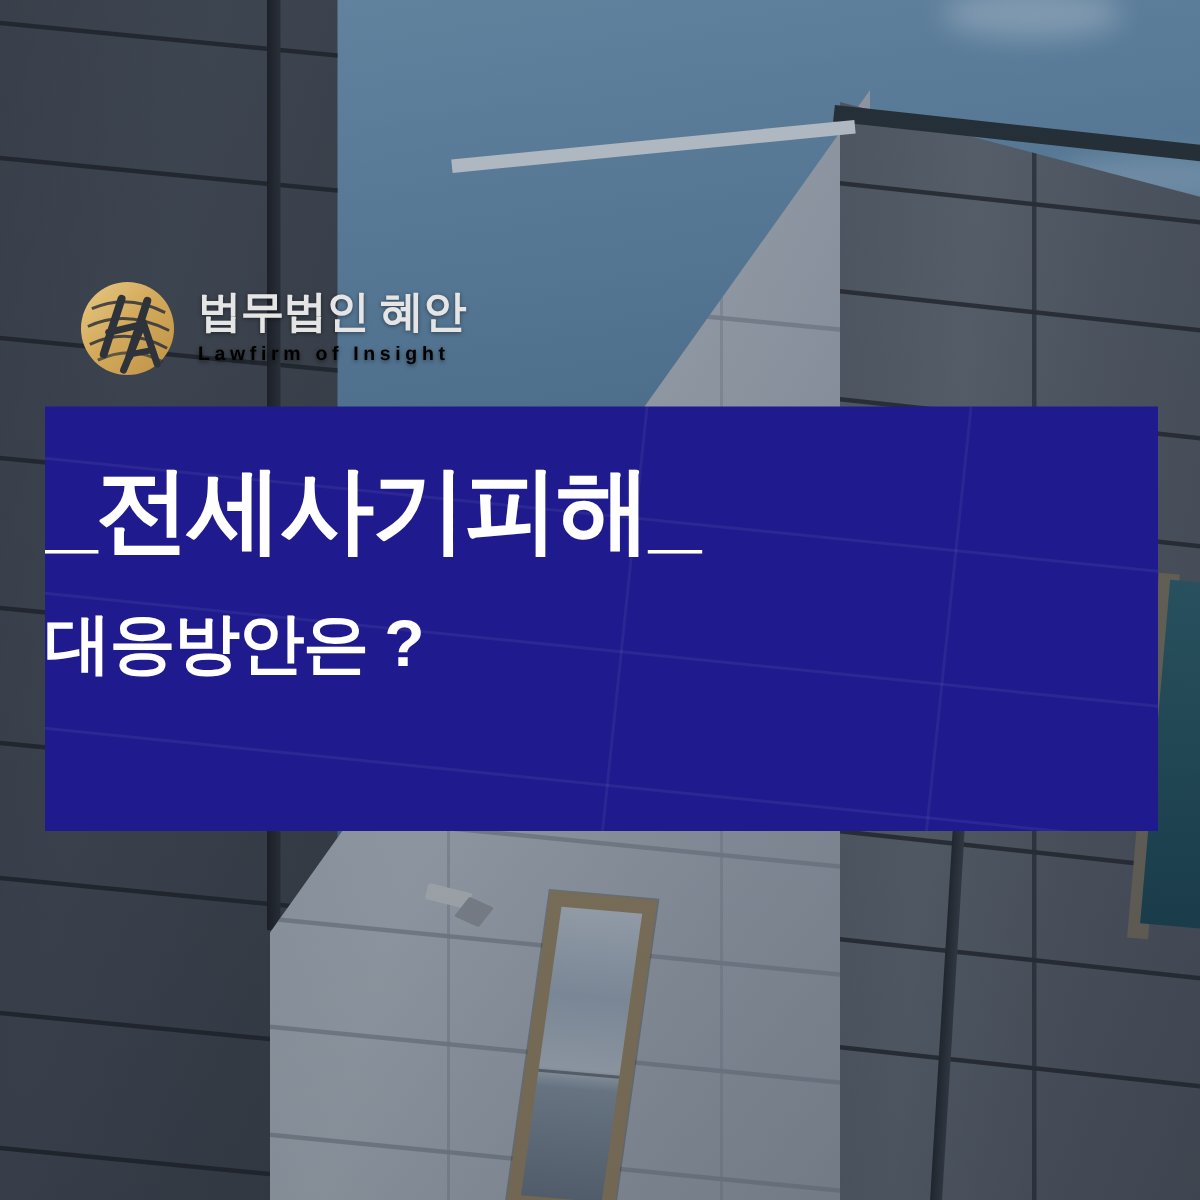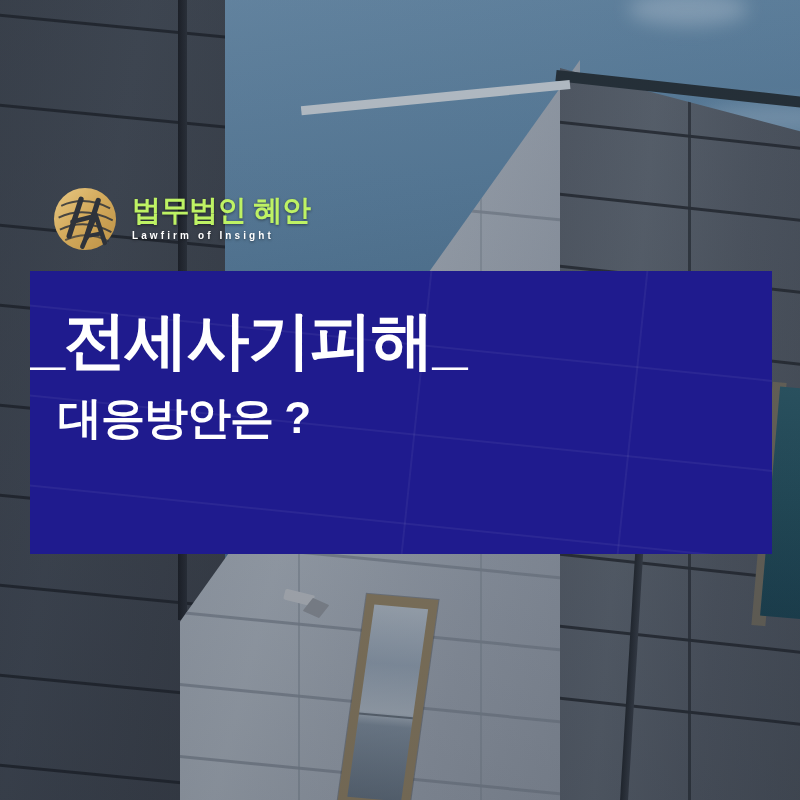--- a/index.html
+++ b/index.html
@@ -223,31 +223,31 @@
     height: 66px;
     flex: 0 0 auto;
   }
   .logo-text {
     display: flex;
     flex-direction: column;
     justify-content: center;
     padding-bottom: 2px;
   }
   .logo-name {
-    color: #bef264;
+    color: #e5e5e5;
     font-size: 29px;
     font-weight: 700;
     line-height: 1.08;
     letter-spacing: -0.5px;
     text-shadow: 0 1px 3px rgba(0,0,0,0.45);
     white-space: nowrap;
   }
   .logo-tagline {
-    color: #ffffff;
-    font-size: 10px;
+    color: #000000;
+    font-size: 13px;
     font-weight: 600;
     letter-spacing: 3.1px;
     margin-top: 4px;
     text-shadow: 0 1px 3px rgba(0,0,0,0.45);
     white-space: nowrap;
   }
 
   
   .banner {
     position: absolute;
@@ -305,21 +305,21 @@
   }
   .subline {
     color: #ffffff;
     font-size: 44px;
     font-weight: 700;
     line-height: 1;
     letter-spacing: -1px;
     white-space: nowrap;
   }
   .subline.l1 { margin-top: 28px; }
-  .subline.l2 { margin-top: 24px; padding-left: 28px; }
+  .subline.l2 { margin-top: 36px; }
 
 </style>
 </head>
 <body>
 
 <div class="canvas">
 
   <div class="photo">
 
     <div class="sky"></div>

